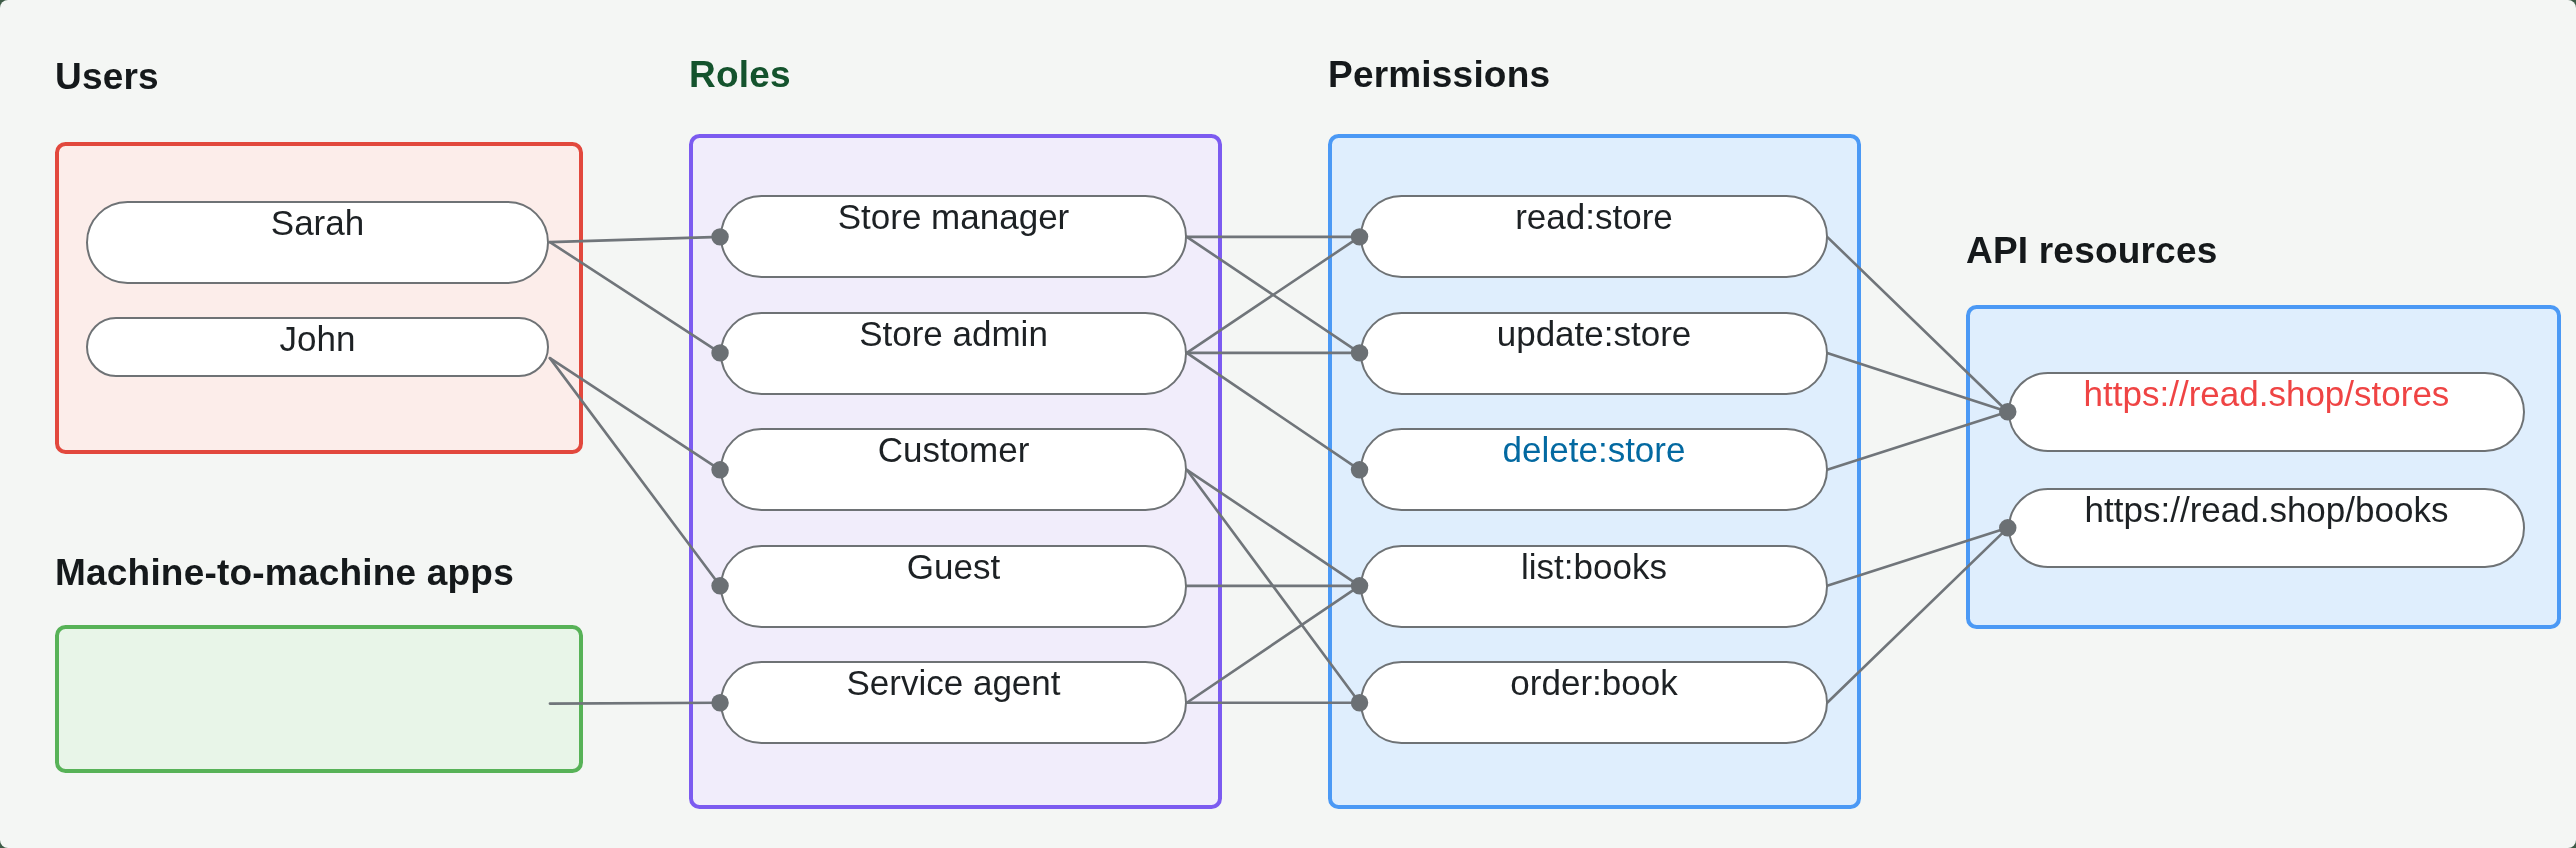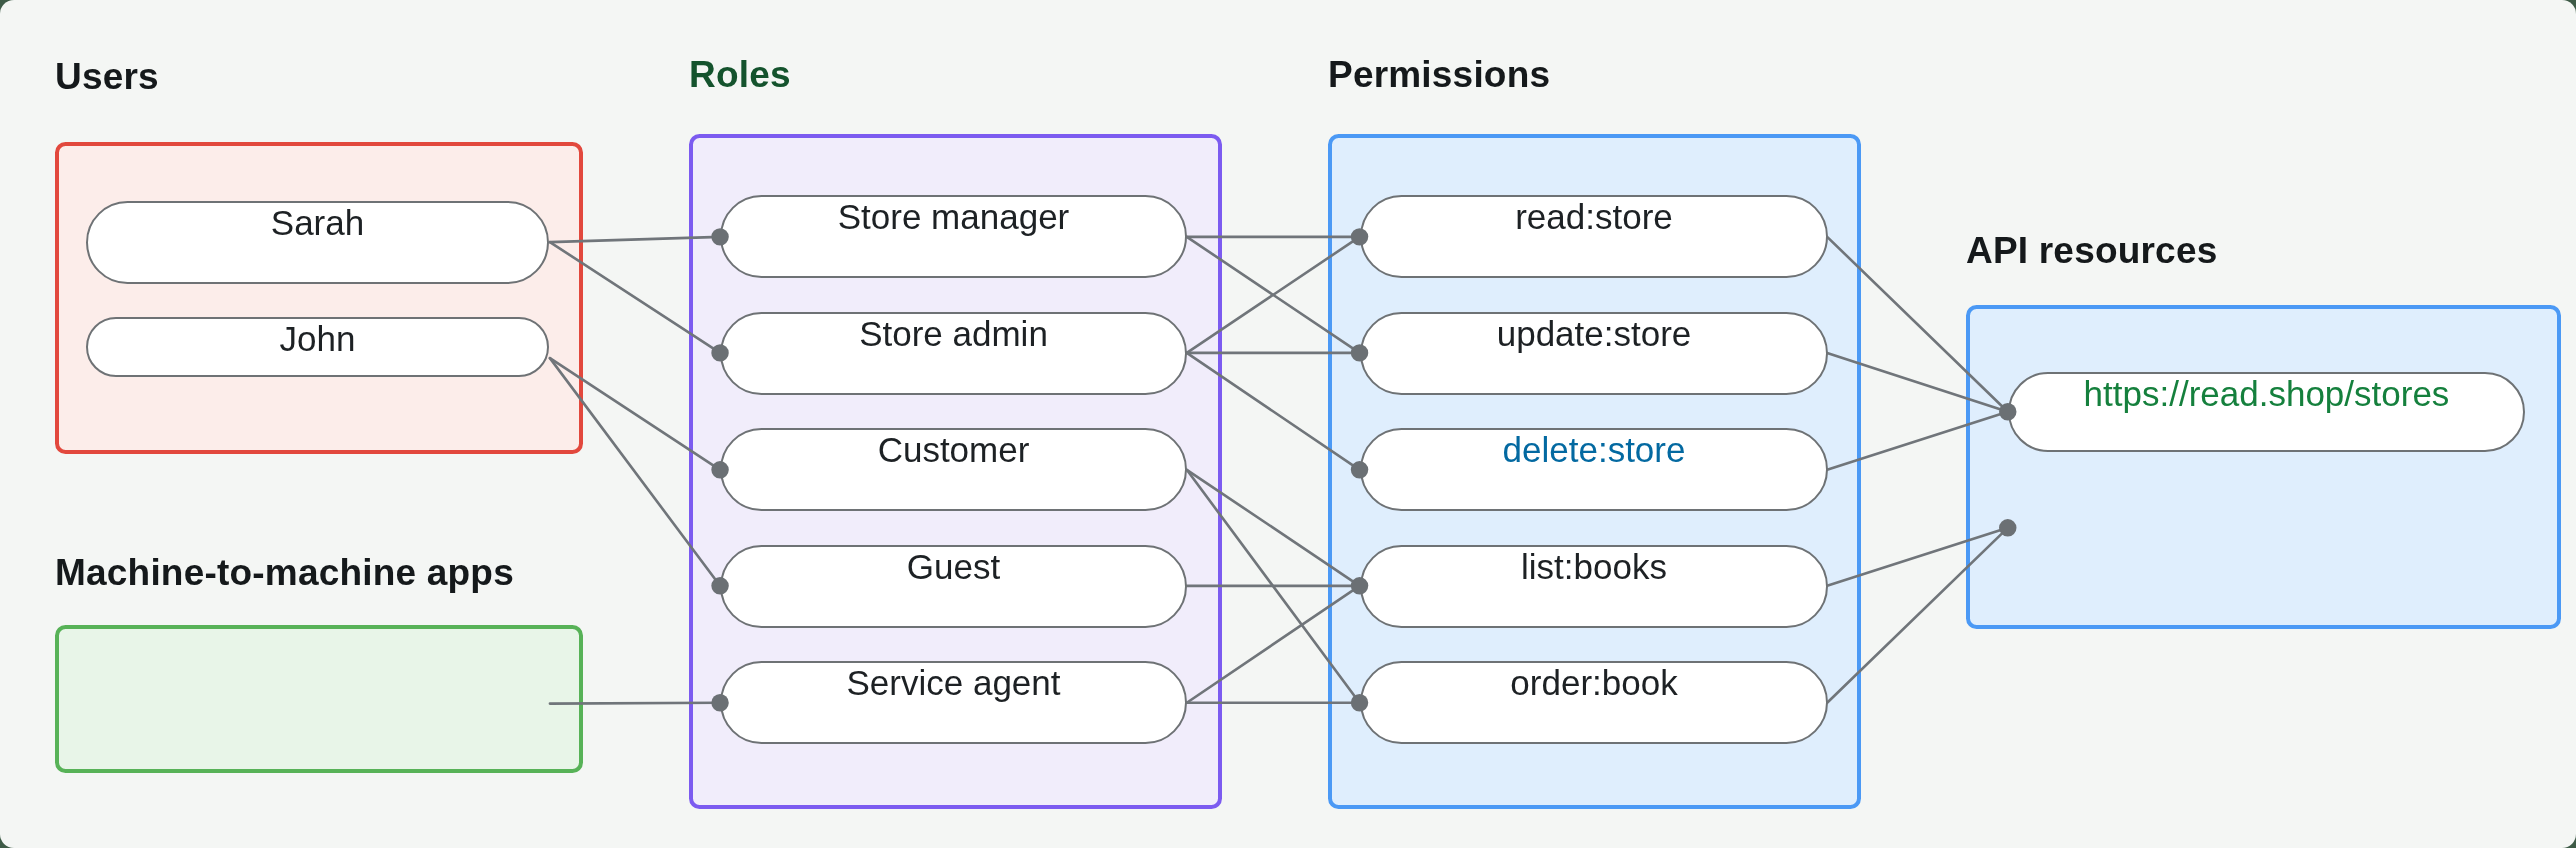--- a/index.html
+++ b/index.html
@@ -6,21 +6,21 @@
   body{
     background:#3e5b47;
     font-family:"Liberation Sans", sans-serif;
     -webkit-font-smoothing:antialiased;
   }
   .canvas{
     position:relative;
     width:2576px;
     height:848px;
     background:#f4f6f4;
-    border-radius:14px;
+    border-radius:8px;
     overflow:hidden;
   }
   .group-box{
     position:absolute;
     box-sizing:border-box;
     border:4.4px solid #999;
     border-radius:10.5px;
     z-index:1;
   }
   .group-label{
@@ -135,16 +135,19 @@
     <div class="node-pill" style="left: 1360px; top: 428px; width: 468px; height: 83px; border-color: rgb(110, 114, 117); background: rgb(255, 255, 255);">
       <span class="node-label" style="color: #0369a1;">delete:store</span>
     </div>
     <div class="node-pill" style="left: 1360px; top: 545px; width: 468px; height: 83px; border-color: rgb(110, 114, 117); background: rgb(255, 255, 255);">
       <span class="node-label" style="color: rgb(29, 33, 36);">list:books</span>
     </div>
     <div class="node-pill" style="left: 1360px; top: 661px; width: 468px; height: 83px; border-color: rgb(110, 114, 117); background: rgb(255, 255, 255);">
       <span class="node-label" style="color: rgb(29, 33, 36);">order:book</span>
     </div>
     <div class="node-pill" style="left: 2008px; top: 372px; width: 517px; height: 80px; border-color: rgb(110, 114, 117); background: rgb(255, 255, 255);">
-      <span class="node-label" style="color: #15803d;">https://read.shop/stores</span>
+      <span class="node-label" style="color: #ef4444;">https://read.shop/stores</span>
+    </div>
+    <div class="node-pill" style="left: 2008px; top: 488px; width: 517px; height: 80px; border-color: rgb(110, 114, 117); background: rgb(255, 255, 255);">
+      <span class="node-label" style="color: rgb(29, 33, 36);">https://read.shop/books</span>
     </div>
   </div>
 
 
 </body></html>

